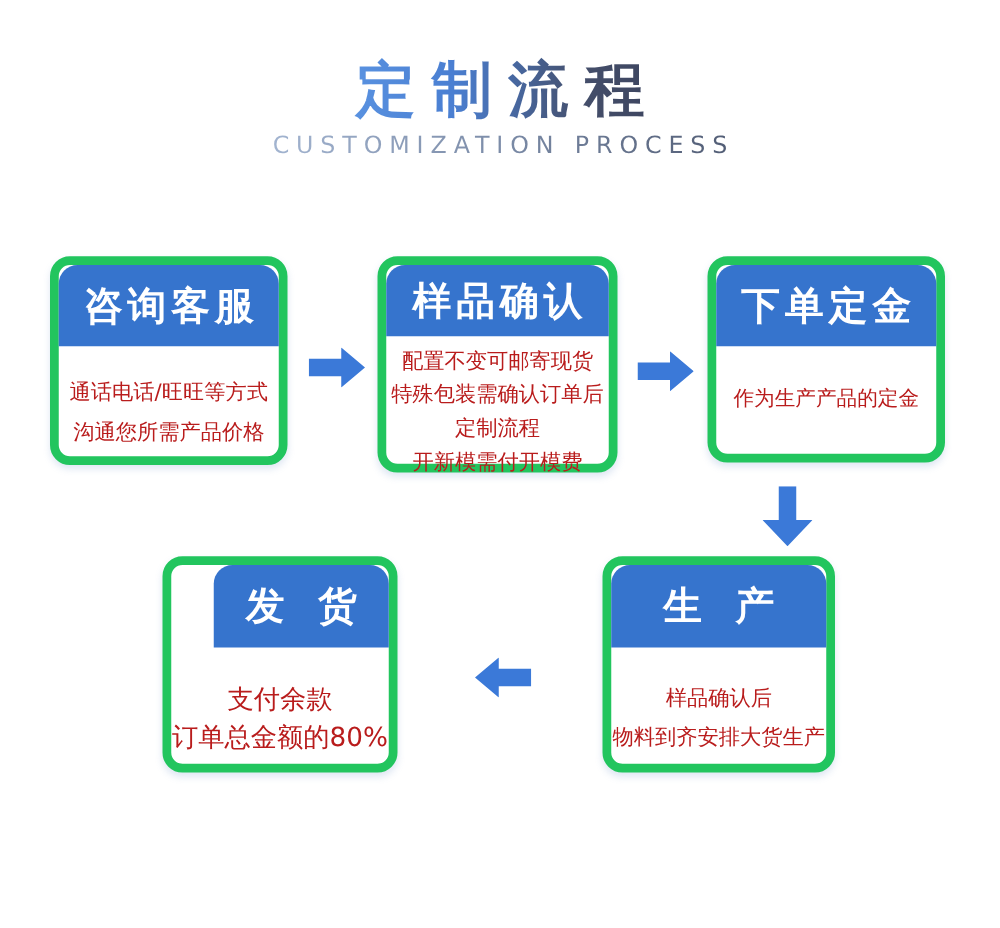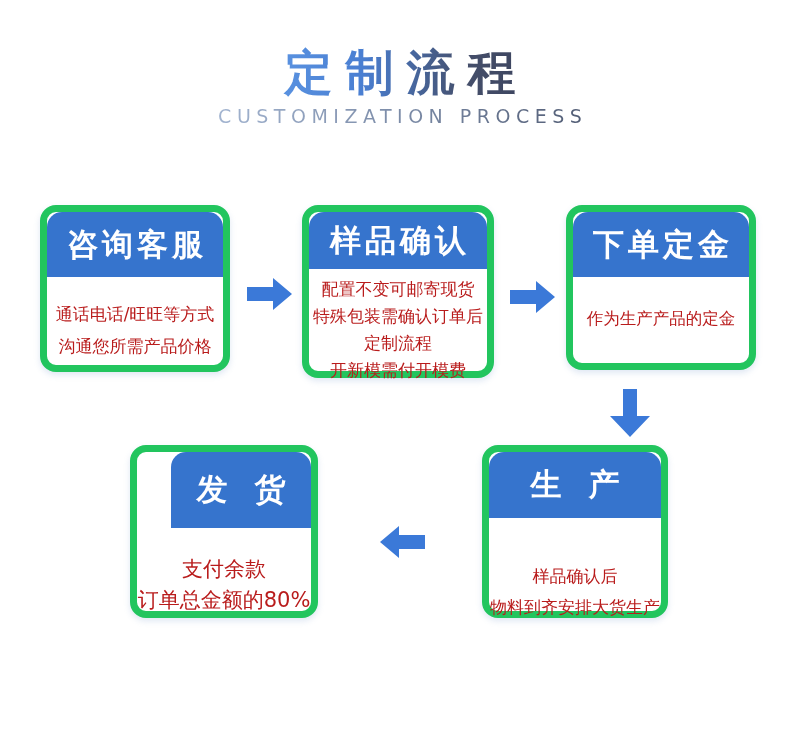--- a/index.html
+++ b/index.html
@@ -56,24 +56,24 @@
   #card-sample     { left:302px; top:205px; width:192px; height:173px; }
   #card-sample     .card-header { height:57px; }
   #card-sample     .card-body { padding-top:7px; font-size:17px; line-height:27px; }
 
   #card-deposit    { left:566px; top:205px; width:190px; height:165px; }
   #card-deposit    .card-header { height:65px; }
   #card-deposit    .card-body { padding-top:26px; font-size:16.5px; line-height:32px; }
 
   #card-production { left:482px; top:445px; width:186px; height:173px; }
   #card-production .card-header { height:66px; }
-  #card-production .card-body { padding-top:26px; font-size:17px; line-height:31px;margin-top:17px; }
+  #card-production .card-body { padding-top:26px; font-size:17px; line-height:31px; }
 
   #card-shipping   { left:130px; top:445px; width:188px; height:173px; }
-  #card-shipping   .card-header { height:76px;margin-left:34px; }
+  #card-shipping   .card-header { height:66px;margin-left:34px; }
   #card-shipping   .card-body { padding-top:26px; font-size:21px; line-height:31px; }
 
   
   #card-production .card-header span,
   #card-shipping   .card-header span { letter-spacing:8px; padding-left:8px; }
 
   
   .arrow { position:absolute; }
   .arrow svg { display:block; }
   .arrow polygon { fill:#3b79d8; }

